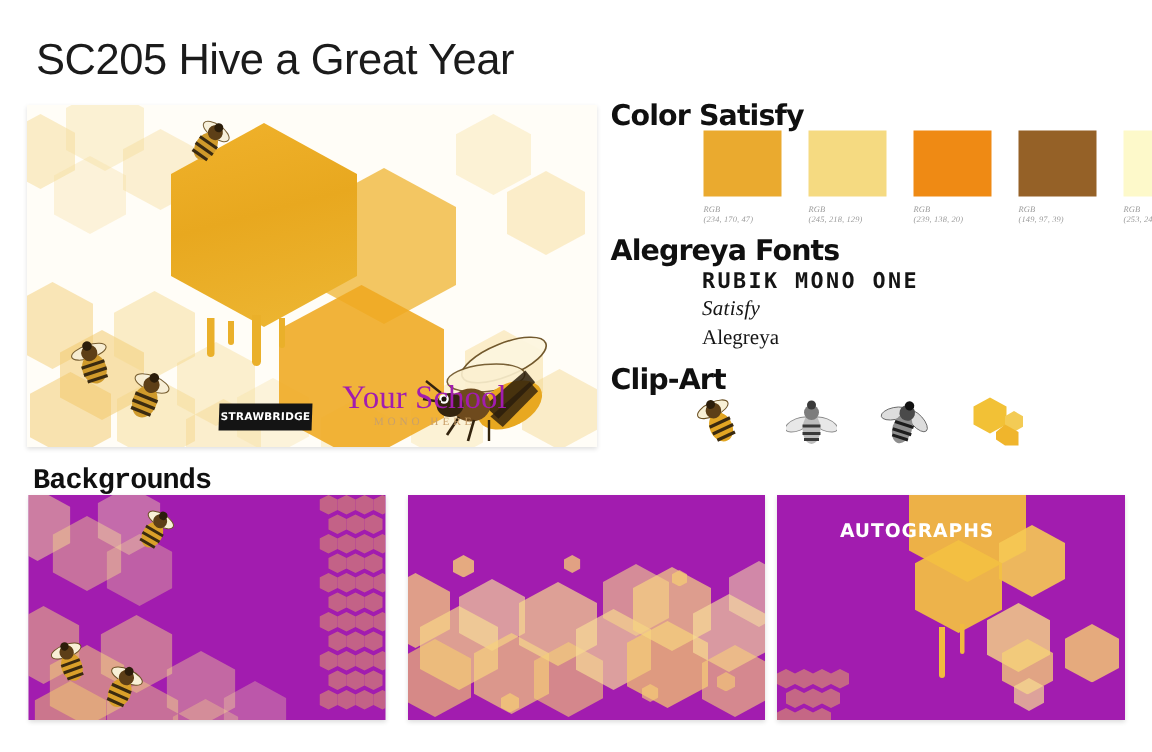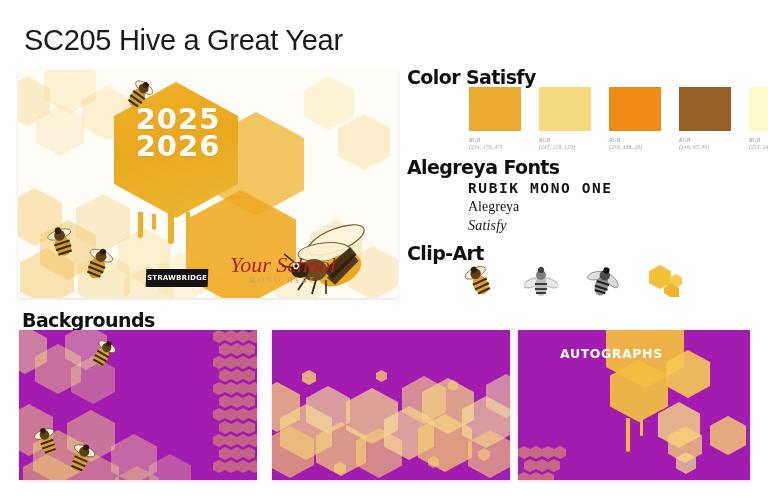--- a/index.html
+++ b/index.html
@@ -77,23 +77,22 @@
     font-weight:bold;
     font-size: 29px;
     line-height: 27px;
     letter-spacing: 1px;
     text-shadow: 0 1px 0 rgba(190,130,10,.25);
   }
   #school-name {
     position:absolute; left:190px; top:182px;
     width: 150px; text-align:center;
     font-family: "Liberation Serif", serif;
-    font-style: italic;
     font-size: 22px;
-    color: #b91c1c;
+    color: #a21caf;
   }
   #school-sub {
     position:absolute; left:190px; top:206px;
     width: 150px; text-align:center;
     font-family: "Liberation Serif", serif;
     font-size: 7.5px;
     letter-spacing: 2.6px;
     color: #c9a06a;
   }
   #cover-logo {
@@ -143,21 +142,21 @@
   #font-alegreya {
     font-family:"Liberation Serif", serif; font-size:14px;
   }
 
   
   #clipart-heading { position:absolute; left:407px; top:242px; }
   #clipart-row { position:absolute; left:462px; top:264px; display:flex; gap:28px; align-items:center; }
   .clip-item { width:34px; height:34px; position:relative; }
 
   
-  #backgrounds-heading { position:absolute; left:22px; top:309px; }
+  #backgrounds-heading { position:absolute; left:22px; top:309px;font-family:Liberation Mono, monospace; }
   .bg-panel {
     position:absolute; top:330px; height:150px;
     background:#a21caf; overflow:hidden;
     box-shadow: 0 1px 3px rgba(0,0,0,.14);
   }
   #bg-1 { left:19px;  width:238px; }
   #bg-2 { left:272px; width:238px; }
   #bg-3 { left:518px; width:232px; }
 
   #autographs-text {
@@ -200,24 +199,20 @@
 
   <div class="cover-hex-2"></div>
   <div class="cover-center-hex"></div>
   <div class="cover-hex-3"></div>
 
   <div class="drip" style="left:120px;top:142px;width:5px;height:26px;"></div>
   <div class="drip" style="left:134px;top:144px;width:4px;height:16px;"></div>
   <div class="drip" style="left:150px;top:140px;width:6px;height:34px;"></div>
   <div class="drip" style="left:168px;top:142px;width:4px;height:20px;"></div>
 
-  <div id="year-block">
-    <div>2025</div>
-    <div>2026</div>
-  </div>
 
   <svg class="bee" style="left:262px;top:148px;" width="96" height="80" viewBox="0 0 96 80">
     <g>
       <ellipse cx="56" cy="22" rx="30" ry="11" transform="rotate(-22 56 22)" fill="#fdf6df" stroke="#6b5124" stroke-width="1.1" opacity=".95"></ellipse>
       <ellipse cx="44" cy="34" rx="26" ry="9" transform="rotate(-6 44 34)" fill="#fbf0d0" stroke="#6b5124" stroke-width="1" opacity=".9"></ellipse>
       <ellipse cx="60" cy="52" rx="23" ry="14" transform="rotate(-28 60 52)" fill="#e8a820"></ellipse>
       <path d="M43 44 L78 36 L80 46 L47 56 Z" transform="rotate(-28 60 48)" fill="#2a1d0c" opacity=".85"></path>
       <path d="M46 52 L80 44 L82 52 L50 62 Z" transform="rotate(-28 62 54)" fill="#2a1d0c" opacity=".8"></path>
       <ellipse cx="34" cy="52" rx="13" ry="11" fill="#6e4a1d"></ellipse>
       <ellipse cx="20" cy="52" rx="9" ry="8" fill="#33240e"></ellipse>
@@ -305,22 +300,22 @@
     <div class="swatch-label">
       <b>RGB</b>
       <b>(253, 249, 202)</b>
     </div>
   </div>
 </div>
 
 <div id="fonts-heading" class="section-heading">Alegreya Fonts</div>
 <div id="font-list">
   <div id="font-rubik" class="font-sample">RUBIK MONO ONE</div>
+  <div id="font-satisfy" class="font-sample">Satisfy</div>
   <div id="font-alegreya" class="font-sample">Alegreya</div>
-  <div id="font-satisfy" class="font-sample">Satisfy</div>
 </div>
 
 <div id="clipart-heading" class="section-heading">Clip-Art</div>
 <div id="clipart-row">
 
   <div class="clip-item">
     <svg width="34" height="34" viewBox="0 0 34 34">
       <g transform="rotate(-25 17 17)">
         <ellipse cx="17" cy="8" rx="11" ry="4.6" fill="#f8f0d6" stroke="#6b5124" stroke-width=".7"></ellipse>
         <ellipse cx="17" cy="21" rx="7.5" ry="10" fill="#e2a624"></ellipse>

